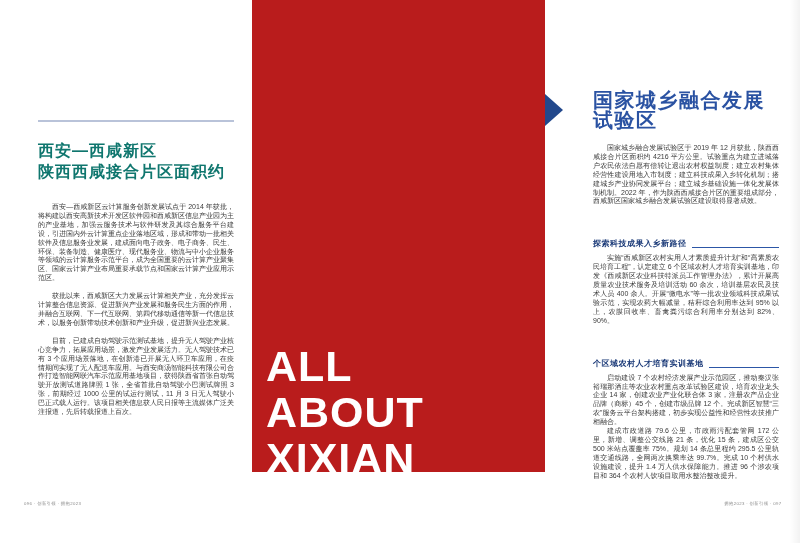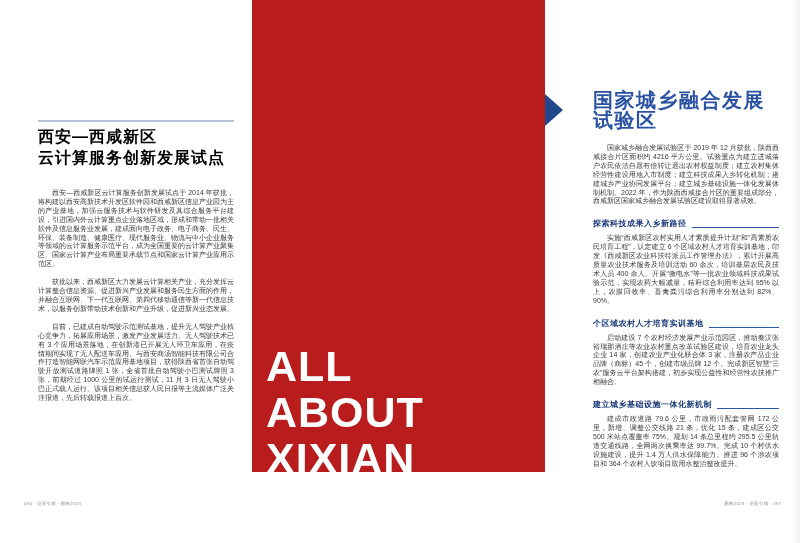--- a/index.html
+++ b/index.html
@@ -3,21 +3,21 @@
 <meta charset="utf-8">
 <style>
   * { margin:0; padding:0; box-sizing:border-box; }
   html,body { width:800px; height:543px; background:#ffffff; overflow:hidden;
     font-family:"Liberation Sans","DejaVu Sans",sans-serif; }
   #spread { position:relative; width:800px; height:543px; background:#ffffff; }
 
   
   .left-col { position:absolute; left:38px; top:120px; width:196px; }
   .top-rule { height:2px; background:#b9c3d9; width:100%; }
-  .left-title { margin-top:4px; color:#000000; font-size:16px; line-height:21px;
+  .left-title { margin-top:18px; color:#0f766e; font-size:16px; line-height:21px;
     font-weight:bold; letter-spacing:1px; }
   .body-par { font-size:7px; line-height:8.9px; color:#3a3a3a; text-align:justify;
     text-indent:14px; }
   .left-col .body-par.p1 { margin-top:21px; }
   .left-col .body-par.p2 { margin-top:9px; }
   .left-col .body-par.p3 { margin-top:9px; }
 
   
   .banner { position:absolute; left:252px; top:0; width:293px; height:472px;
     background:#b91c1c; overflow:hidden; }
@@ -28,21 +28,21 @@
     font-size:43px; line-height:46px; font-weight:bold; letter-spacing:1px;
     white-space:pre; }
 
   
   .right-col { position:absolute; left:593px; top:90px; width:186px; }
   .right-title { color:#2a52a2; font-size:20px; line-height:20px; font-weight:bold;
     letter-spacing:1.5px; }
   .right-col .intro { margin-top:14px; }
   .sec-head { display:flex; align-items:flex-end; margin-top:12px; margin-bottom:5px; }
   .sec-head .sec-title { color:#1b3a78; font-size:8px; font-weight:bold;
-    letter-spacing:0.5px; white-space:nowrap; }
+    letter-spacing:0.5px; white-space:nowrap;margin-top:20px; }
   .sec-head .sec-line { flex:1; border-bottom:1.6px solid #2c56a6; margin-left:5px;
     margin-bottom:1px; }
 
   
   .footer { position:absolute; top:501px; font-size:6px; color:#8b8b8b;
     letter-spacing:0.5px; transform:scale(0.72); }
   .footer.left { left:24px; transform-origin:left top; }
   .footer.right { right:18px; transform-origin:right top; text-align:right; }
 
   
@@ -51,21 +51,21 @@
 </style>
 </head>
 <body>
 
 <div id="spread">
 
   <div class="left-col">
     <div class="top-rule"></div>
     <div class="left-title">
       <div>西安—西咸新区</div>
-      <div>云计算服务创新发展试点</div>
+      <div>陕西西咸接合片区面积约</div>
     </div>
     <p class="body-par p1">西安—西咸新区云计算服务创新发展试点于 2014 年获批，将构建以西安高新技术开发区软件园和西咸新区信息产业园为主的产业基地，加强云服务技术与软件研发及其综合服务平台建设，引进国内外云计算重点企业落地区域，形成和带动一批相关软件及信息服务业发展，建成面向电子政务、电子商务、民生、环保、装备制造、健康医疗、现代服务业、物流与中小企业服务等领域的云计算服务示范平台，成为全国重要的云计算产业聚集区、国家云计算产业布局重要承载节点和国家云计算产业应用示范区。</p>
     <p class="body-par p2">获批以来，西咸新区大力发展云计算相关产业，充分发挥云计算整合信息资源、促进新兴产业发展和服务民生方面的作用，并融合互联网、下一代互联网、第四代移动通信等新一代信息技术，以服务创新带动技术创新和产业升级，促进新兴业态发展。</p>
     <p class="body-par p3">目前，已建成自动驾驶示范测试基地，提升无人驾驶产业核心竞争力，拓展应用场景，激发产业发展活力。无人驾驶技术已有 3 个应用场景落地，在创新港已开展无人环卫车应用，在疫情期间实现了无人配送车应用。与西安商汤智能科技有限公司合作打造智能网联汽车示范应用基地项目，获得陕西省首张自动驾驶开放测试道路牌照 1 张，全省首批自动驾驶小巴测试牌照 3 张，前期经过 1000 公里的试运行测试，11 月 3 日无人驾驶小巴正式载人运行。该项目相关信息获人民日报等主流媒体广泛关注报道，先后转载报道上百次。</p>
   </div>
 
   <div class="banner">
     <div class="banner-text">ALL
 ABOUT
 XIXIAN
@@ -83,24 +83,20 @@
       <span class="sec-line"></span>
     </div>
     <p class="body-par">实施“西咸新区农村实用人才素质提升计划”和“高素质农民培育工程”，认定建立 6 个区域农村人才培育实训基地，印发《西咸新区农业科技特派员工作管理办法》，累计开展高质量农业技术服务及培训活动 60 余次，培训基层农民及技术人员 400 余人。开展“微电水”等一批农业领域科技成果试验示范，实现农药大幅减量，秸秆综合利用率达到 95% 以上，农膜回收率、畜禽粪污综合利用率分别达到 82%、90%。</p>
 
     <div class="sec-head">
       <span class="sec-title">个区域农村人才培育实训基地</span>
       <span class="sec-line"></span>
     </div>
     <p class="body-par">启动建设 7 个农村经济发展产业示范园区，推动秦汉张裕瑞那酒庄等农业农村重点改革试验区建设，培育农业龙头企业 14 家，创建农业产业化联合体 3 家，注册农产品企业品牌（商标）45 个，创建市级品牌 12 个。完成新区智慧“三农”服务云平台架构搭建，初步实现公益性和经营性农技推广相融合。</p>
 
-    <div class="sec-head">
-      <span class="sec-title">建立城乡基础设施一体化新机制</span>
-      <span class="sec-line"></span>
-    </div>
     <p class="body-par">建成市政道路 79.6 公里，市政雨污配套管网 172 公里，新增、调整公交线路 21 条，优化 15 条，建成区公交 500 米站点覆盖率 75%。规划 14 条总里程约 295.5 公里轨道交通线路，全网两次换乘率达 99.7%。完成 10 个村供水设施建设，提升 1.4 万人供水保障能力。推进 96 个涉农项目和 364 个农村人饮项目取用水整治整改提升。</p>
   </div>
 
   <div class="footer left">096 · 创新引领 · 拥抱2023</div>
   <div class="footer right">拥抱2023 · 创新引领 · 097</div>
 
   <div class="page-edge"></div>
 </div>
 
 </body></html>

